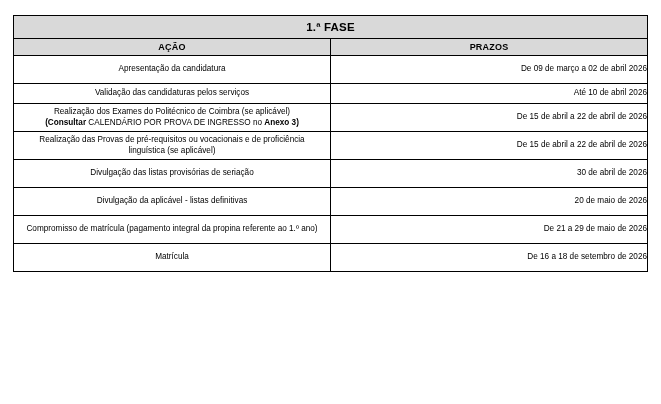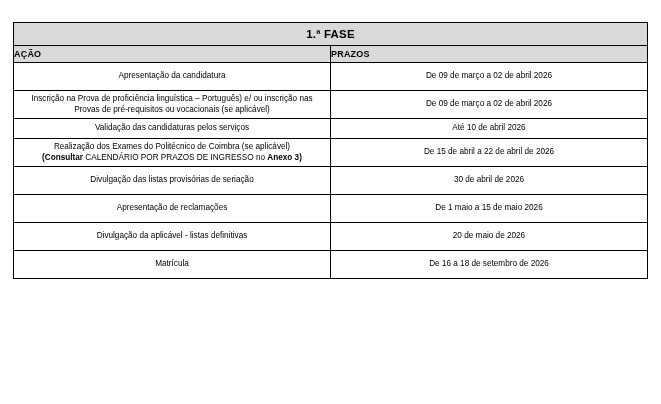--- a/index.html
+++ b/index.html
@@ -12,21 +12,21 @@
     height: 404px;
     font-family: "Liberation Sans", sans-serif;
     color: #000000;
     overflow: hidden;
   }
   .page {
     position: relative;
     width: 661px;
     height: 404px;
     box-sizing: border-box;
-    padding: 22px 13px 0 13px;
+    padding: 15px 13px 0 13px;
   }
   table.schedule {
     width: 635px;
     border-collapse: collapse;
     table-layout: fixed;
     font-size: 8.2px;
   }
   table.schedule td, table.schedule th {
     border: 1px solid #000000;
     padding: 0;
@@ -35,34 +35,35 @@
   .phase-title {
     background: #d9d9d9;
     text-align: center;
     font-weight: bold;
     font-size: 11.5px;
     height: 22px;
     letter-spacing: 0.2px;
   }
   .col-head {
     background: #d9d9d9;
+    text-align: center;
     font-weight: bold;
     font-size: 9px;
     height: 16px;
     letter-spacing: 0.2px;
   }
   td.action {
     padding: 5px 6px 5px 7px;
     line-height: 1.32;
     text-align: center;
   }
   td.deadline {
     padding: 5px 6px 5px 6px;
     line-height: 1.32;
-    text-align: center;
+    text-align: right;
   }
   .row-tall td { height: 27px; }
   .row-short td { height: 19px; }
   .b { font-weight: bold; margin-top: 8px; }
 </style>
 </head>
 <body>
 
 <div class="page">
   <table class="schedule">
@@ -74,57 +75,57 @@
         <td class="col-head" style="width:405px">AÇÃO</td>
         <td class="col-head" style="width:228px">PRAZOS</td>
       </tr>
 
       <tr class="row-tall">
         <td class="action">Apresentação da candidatura</td>
         <td class="deadline">De 09 de março a 02 de abril 2026</td>
       </tr>
 
 
-      <tr class="row-tall">
-        <td class="action">
-          <div>Inscrição na Prova de proficiência linguística – Português) e/ ou inscrição nas</div>
-          <div>Provas de pré-requisitos ou vocacionais (se aplicável)</div>
-        </td>
-        <td class="deadline">De 09 de março a 02 de abril 2026</td>
-      </tr>
 
       <tr class="row-short">
         <td class="action">Validação das candidaturas pelos serviços</td>
         <td class="deadline">Até 10 de abril 2026</td>
       </tr>
 
       <tr class="row-tall">
         <td class="action">
           <div>Realização dos Exames do Politécnico de Coimbra (se aplicável)</div>
-          <div><span class="b">(Consultar</span><span> CALENDÁRIO POR PRAZOS DE INGRESSO no </span><span class="b">Anexo 3)</span></div>
+          <div><span class="b">(Consultar</span><span> CALENDÁRIO POR PROVA DE INGRESSO no </span><span class="b">Anexo 3)</span></div>
         </td>
         <td class="deadline">De 15 de abril a 22 de abril de 2026</td>
       </tr>
 
+      <tr class="row-tall">
+        <td class="action">
+          <div>Realização das Provas de pré-requisitos ou vocacionais e de proficiência</div>
+          <div>linguística (se aplicável)</div>
+        </td>
+        <td class="deadline">De 15 de abril a 22 de abril de 2026</td>
+      </tr>
 
       <tr class="row-tall">
         <td class="action">Divulgação das listas provisórias de seriação</td>
         <td class="deadline">30 de abril de 2026</td>
       </tr>
 
-      <tr class="row-tall">
-        <td class="action">Apresentação de reclamações</td>
-        <td class="deadline">De 1 maio a 15 de maio 2026</td>
-      </tr>
 
       <tr class="row-tall">
         <td class="action">Divulgação da aplicável - listas definitivas</td>
         <td class="deadline">20 de maio de 2026</td>
       </tr>
 
+      <tr class="row-tall">
+        <td class="action">Compromisso de matrícula (pagamento integral da propina referente ao 1.º ano)</td>
+        <td class="deadline">De 21 a 29 de maio de 2026</td>
+      </tr>
 
       <tr class="row-tall">
         <td class="action">Matrícula</td>
         <td class="deadline">De 16 a 18 de setembro de 2026</td>
       </tr>
     </tbody>
   </table>
 </div>
 
 </body></html>

